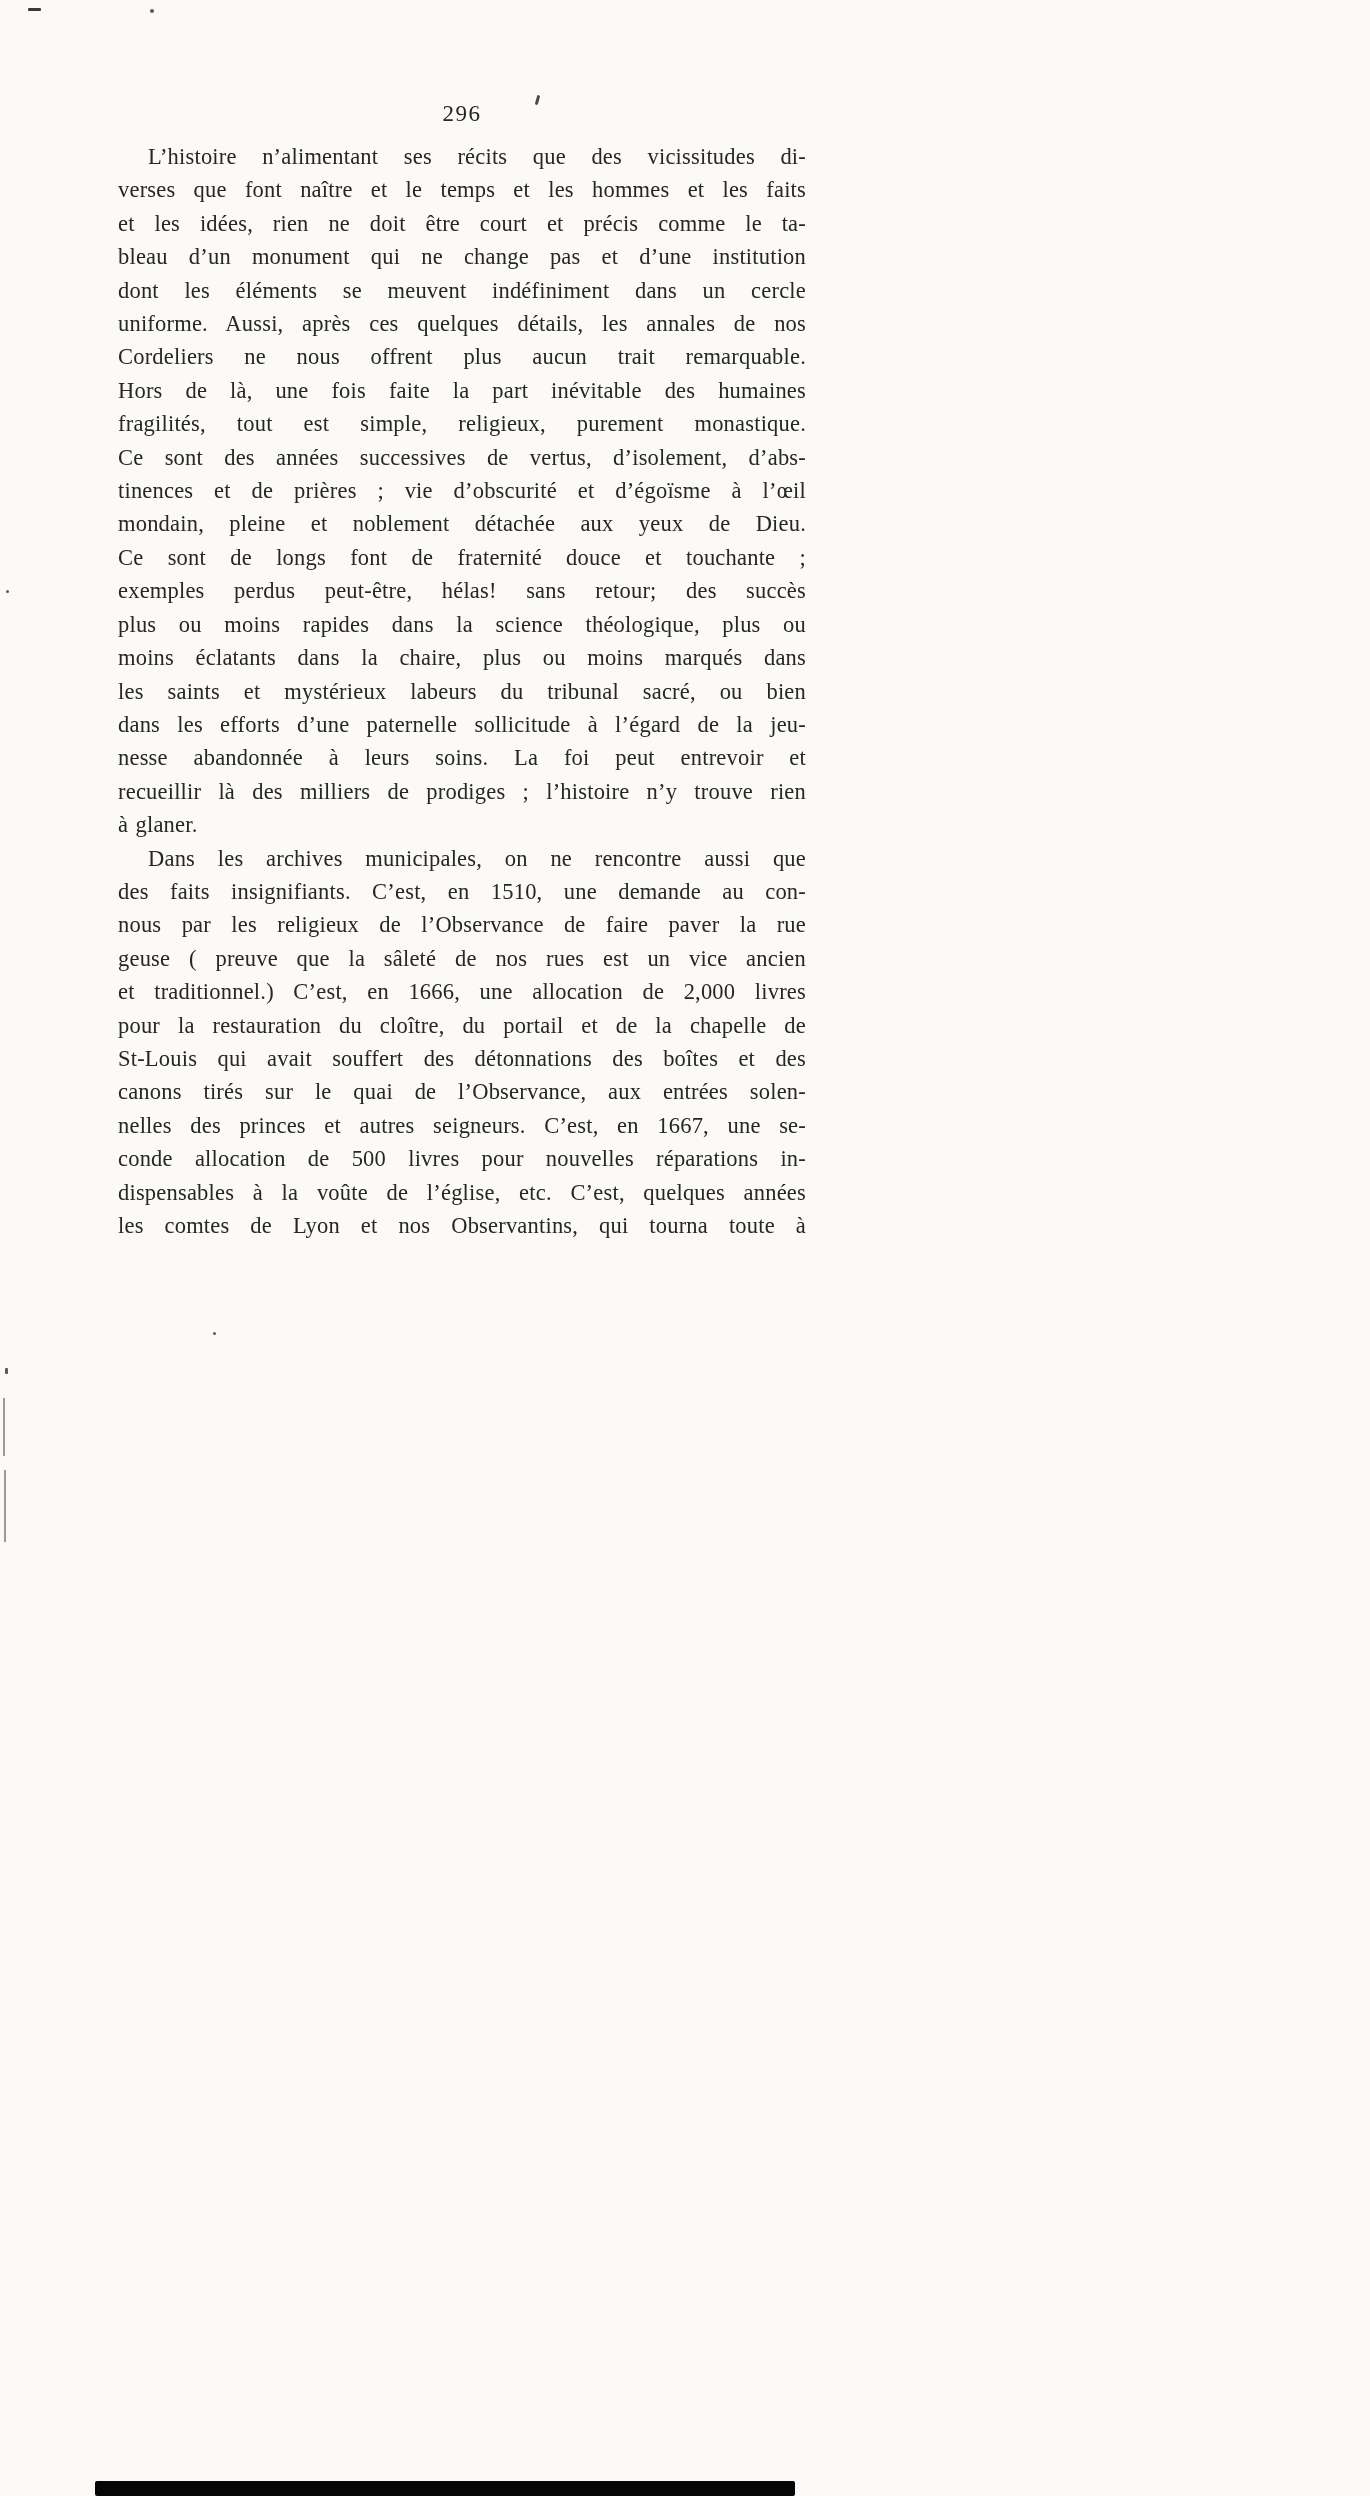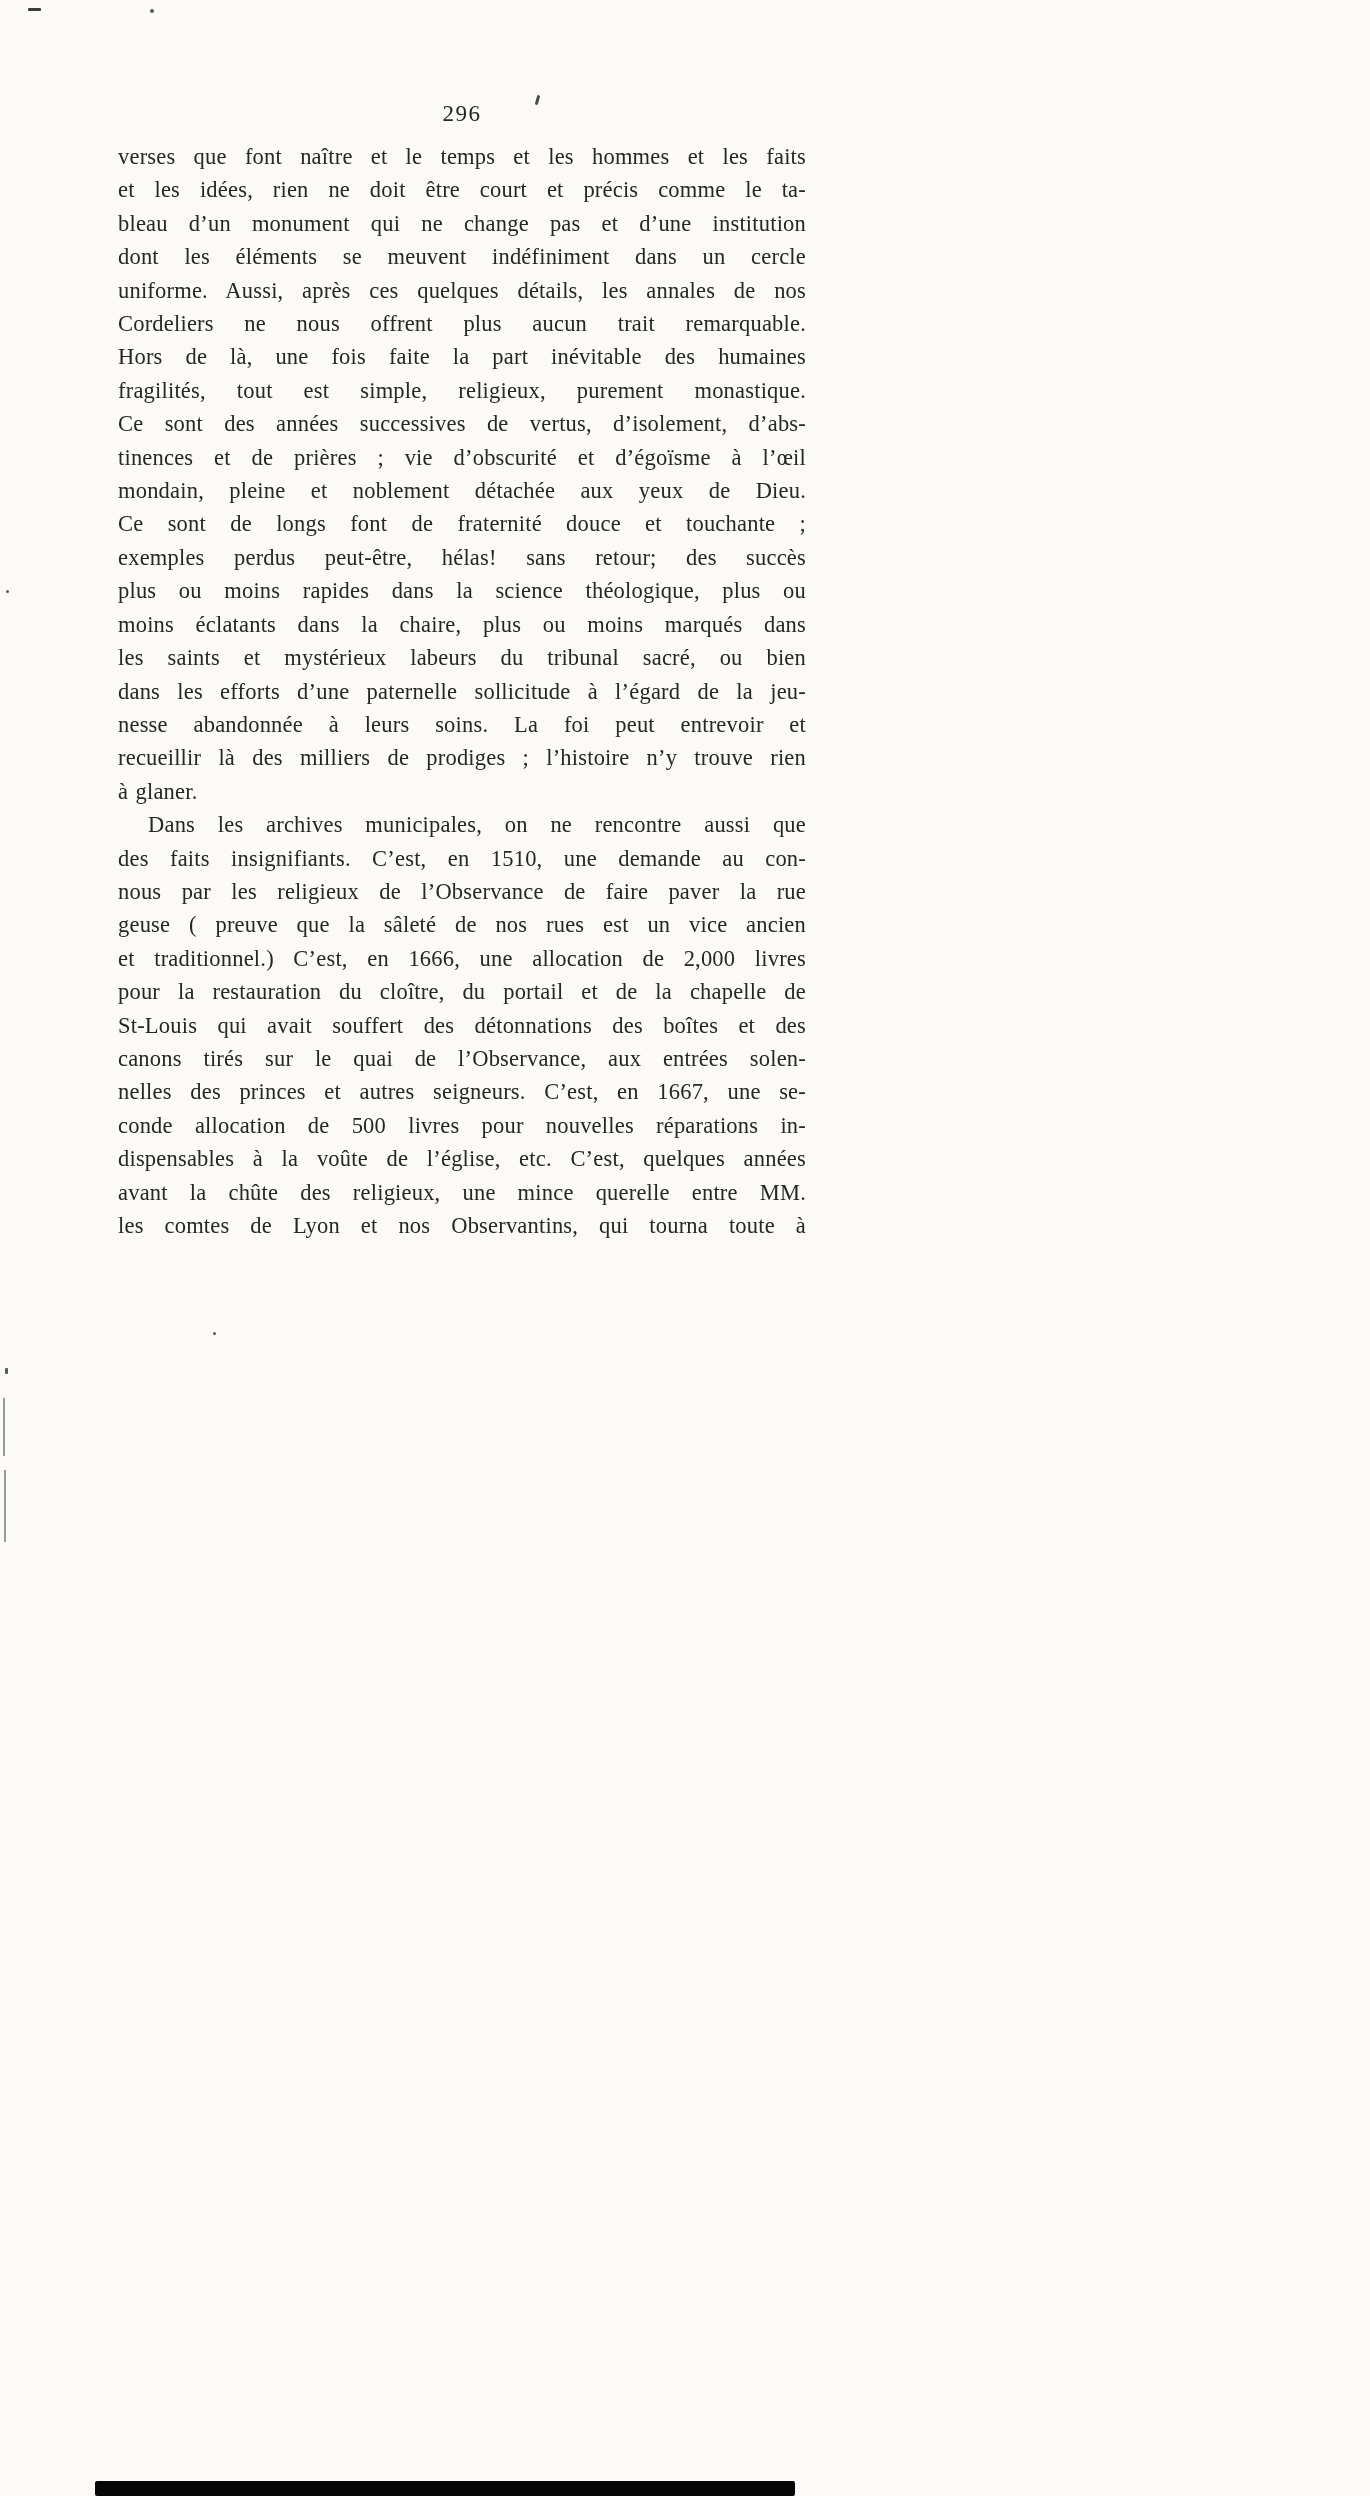--- a/index.html
+++ b/index.html
@@ -56,20 +56,21 @@
   }
 </style>
 </head>
 <body>
 
 <div>
 
   <div class="page-number">296</div>
 
   <div class="text-block" id="text-block">
+      <div class="line indent">L’histoire n’alimentant ses récits que des vicissitudes di-</div>
       <div class="line">verses que font naître et le temps et les hommes et les faits</div>
       <div class="line">et les idées, rien ne doit être court et précis comme le ta-</div>
       <div class="line">bleau d’un monument qui ne change pas et d’une institution</div>
       <div class="line">dont les éléments se meuvent indéfiniment dans un cercle</div>
       <div class="line">uniforme. Aussi, après ces quelques détails, les annales de nos</div>
       <div class="line">Cordeliers ne nous offrent plus aucun trait remarquable.</div>
       <div class="line">Hors de là, une fois faite la part inévitable des humaines</div>
       <div class="line">fragilités, tout est simple, religieux, purement monastique.</div>
       <div class="line">Ce sont des années successives de vertus, d’isolement, d’abs-</div>
       <div class="line">tinences et de prières ; vie d’obscurité et d’égoïsme à l’œil</div>
@@ -87,21 +88,20 @@
       <div class="line">des faits insignifiants. C’est, en 1510, une demande au con-</div>
       <div class="line">nous par les religieux de l’Observance de faire paver la rue</div>
       <div class="line">geuse ( preuve que la sâleté de nos rues est un vice ancien</div>
       <div class="line">et traditionnel.) C’est, en 1666, une allocation de 2,000 livres</div>
       <div class="line">pour la restauration du cloître, du portail et de la chapelle de</div>
       <div class="line">St-Louis qui avait souffert des détonnations des boîtes et des</div>
       <div class="line">canons tirés sur le quai de l’Observance, aux entrées solen-</div>
       <div class="line">nelles des princes et autres seigneurs. C’est, en 1667, une se-</div>
       <div class="line">conde allocation de 500 livres pour nouvelles réparations in-</div>
       <div class="line">dispensables à la voûte de l’église, etc. C’est, quelques années</div>
-      <div class="line">avant la chûte des religieux, une mince querelle entre MM.</div>
       <div class="line">les comtes de Lyon et nos Observantins, qui tourna toute à</div>
     </div>
 
   <div class="artifact a-dash" style="left:28px; top:8px;"></div>
   <div class="artifact a-dot" style="left:150px; top:9px;"></div>
   <div class="artifact a-tick" style="left:536px; top:95px;"></div>
   <div class="artifact a-dot" style="left:6px; top:590px; width:3px; height:3px;"></div>
   <div class="artifact a-dot" style="left:213px; top:1332px; width:3px; height:3px;"></div>
   <div class="artifact a-dot" style="left:5px; top:1368px; width:3px; height:6px; border-radius:1px;"></div>
   <div class="artifact a-vline" style="left:3px; top:1398px; height:58px;"></div>

